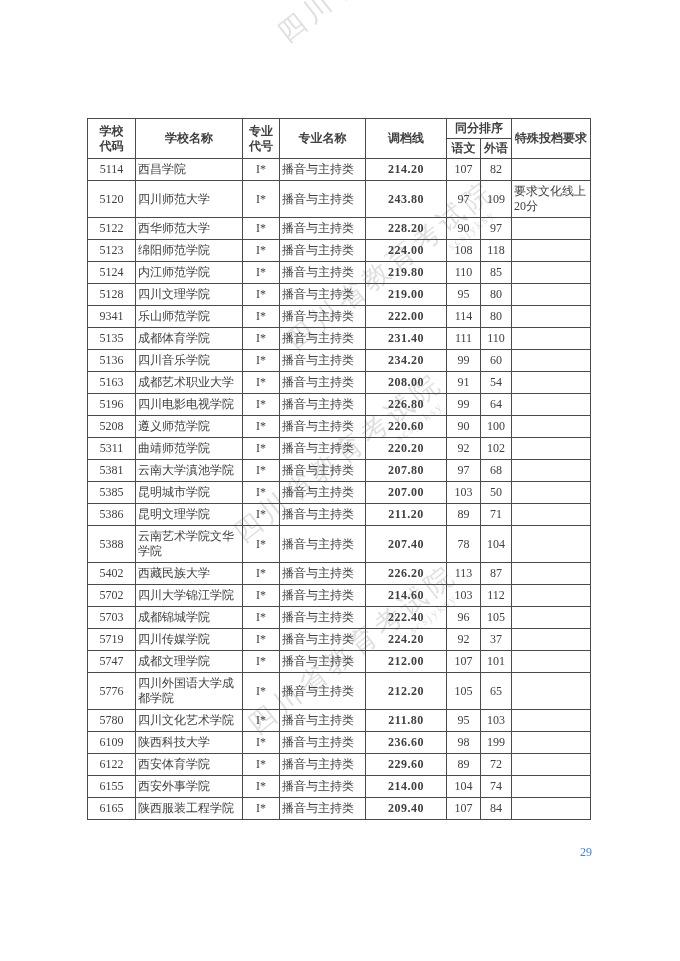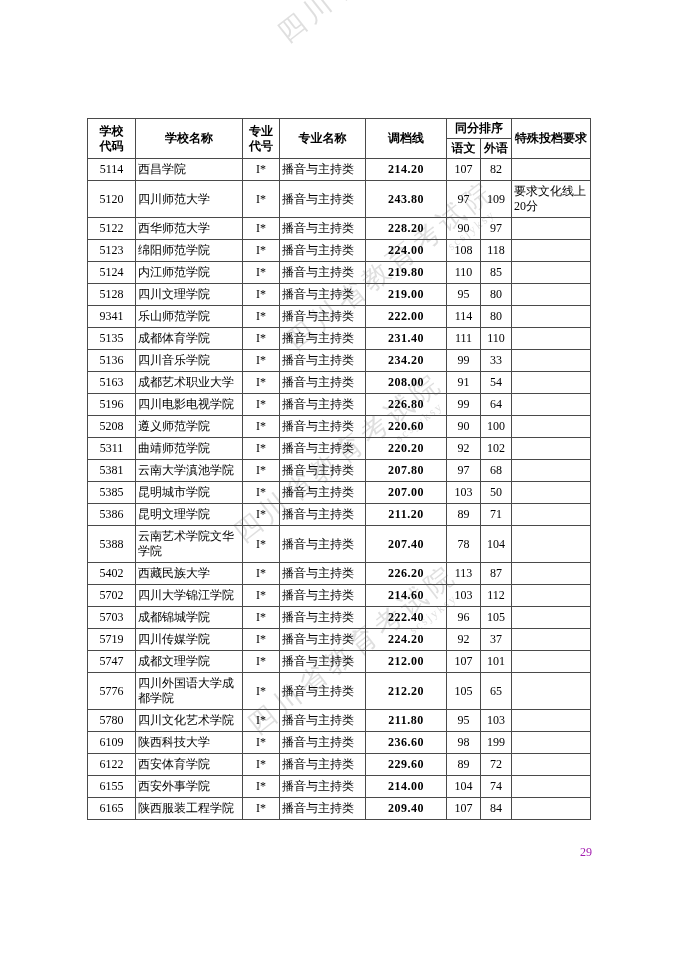--- a/index.html
+++ b/index.html
@@ -28,21 +28,21 @@
   .wm-4 { left:228px; top:630px; }
   
   table.score-table {
     position:absolute;
     left:87px; top:118px;
     width:503px;
     border-collapse:collapse;
     table-layout:fixed;
     background:transparent;
     z-index:2;
-    color:#000000;
+    color:#404040;
   }
   .score-table th, .score-table td {
     border:1px solid #4a4a4a;
     overflow:hidden;
   }
   .score-table th {
     font-weight:bold;
     font-size:12px;
     line-height:15px;
     text-align:center;
@@ -59,21 +59,21 @@
   }
   .c-code, .c-mcode, .c-cn, .c-fl { text-align:center; }
   .c-name, .c-mname, .c-sp { text-align:left; padding-left:3px; }
   .c-line { text-align:center; font-weight:bold; letter-spacing:0.5px;margin-top:20px; }
   
   .page-number {
     position:absolute;
     top:845px;
     right:88px;
     font-size:12px;
-    color:#a21caf;
+    color:#3b82f6;
     z-index:3;
   }
 </style>
 </head>
 <body>
 
 <div class="page">
 
   <div class="wm wm-1">
     <div class="wm-cn">四川省教育考试院</div>
@@ -201,21 +201,21 @@
           <td class="c-fl">110</td>
           <td class="c-sp"></td>
         </tr>
         <tr>
           <td class="c-code">5136</td>
           <td class="c-name">四川音乐学院</td>
           <td class="c-mcode">I*</td>
           <td class="c-mname">播音与主持类</td>
           <td class="c-line">234.20</td>
           <td class="c-cn">99</td>
-          <td class="c-fl">33</td>
+          <td class="c-fl">60</td>
           <td class="c-sp"></td>
         </tr>
         <tr>
           <td class="c-code">5163</td>
           <td class="c-name">成都艺术职业大学</td>
           <td class="c-mcode">I*</td>
           <td class="c-mname">播音与主持类</td>
           <td class="c-line">208.00</td>
           <td class="c-cn">91</td>
           <td class="c-fl">54</td>

